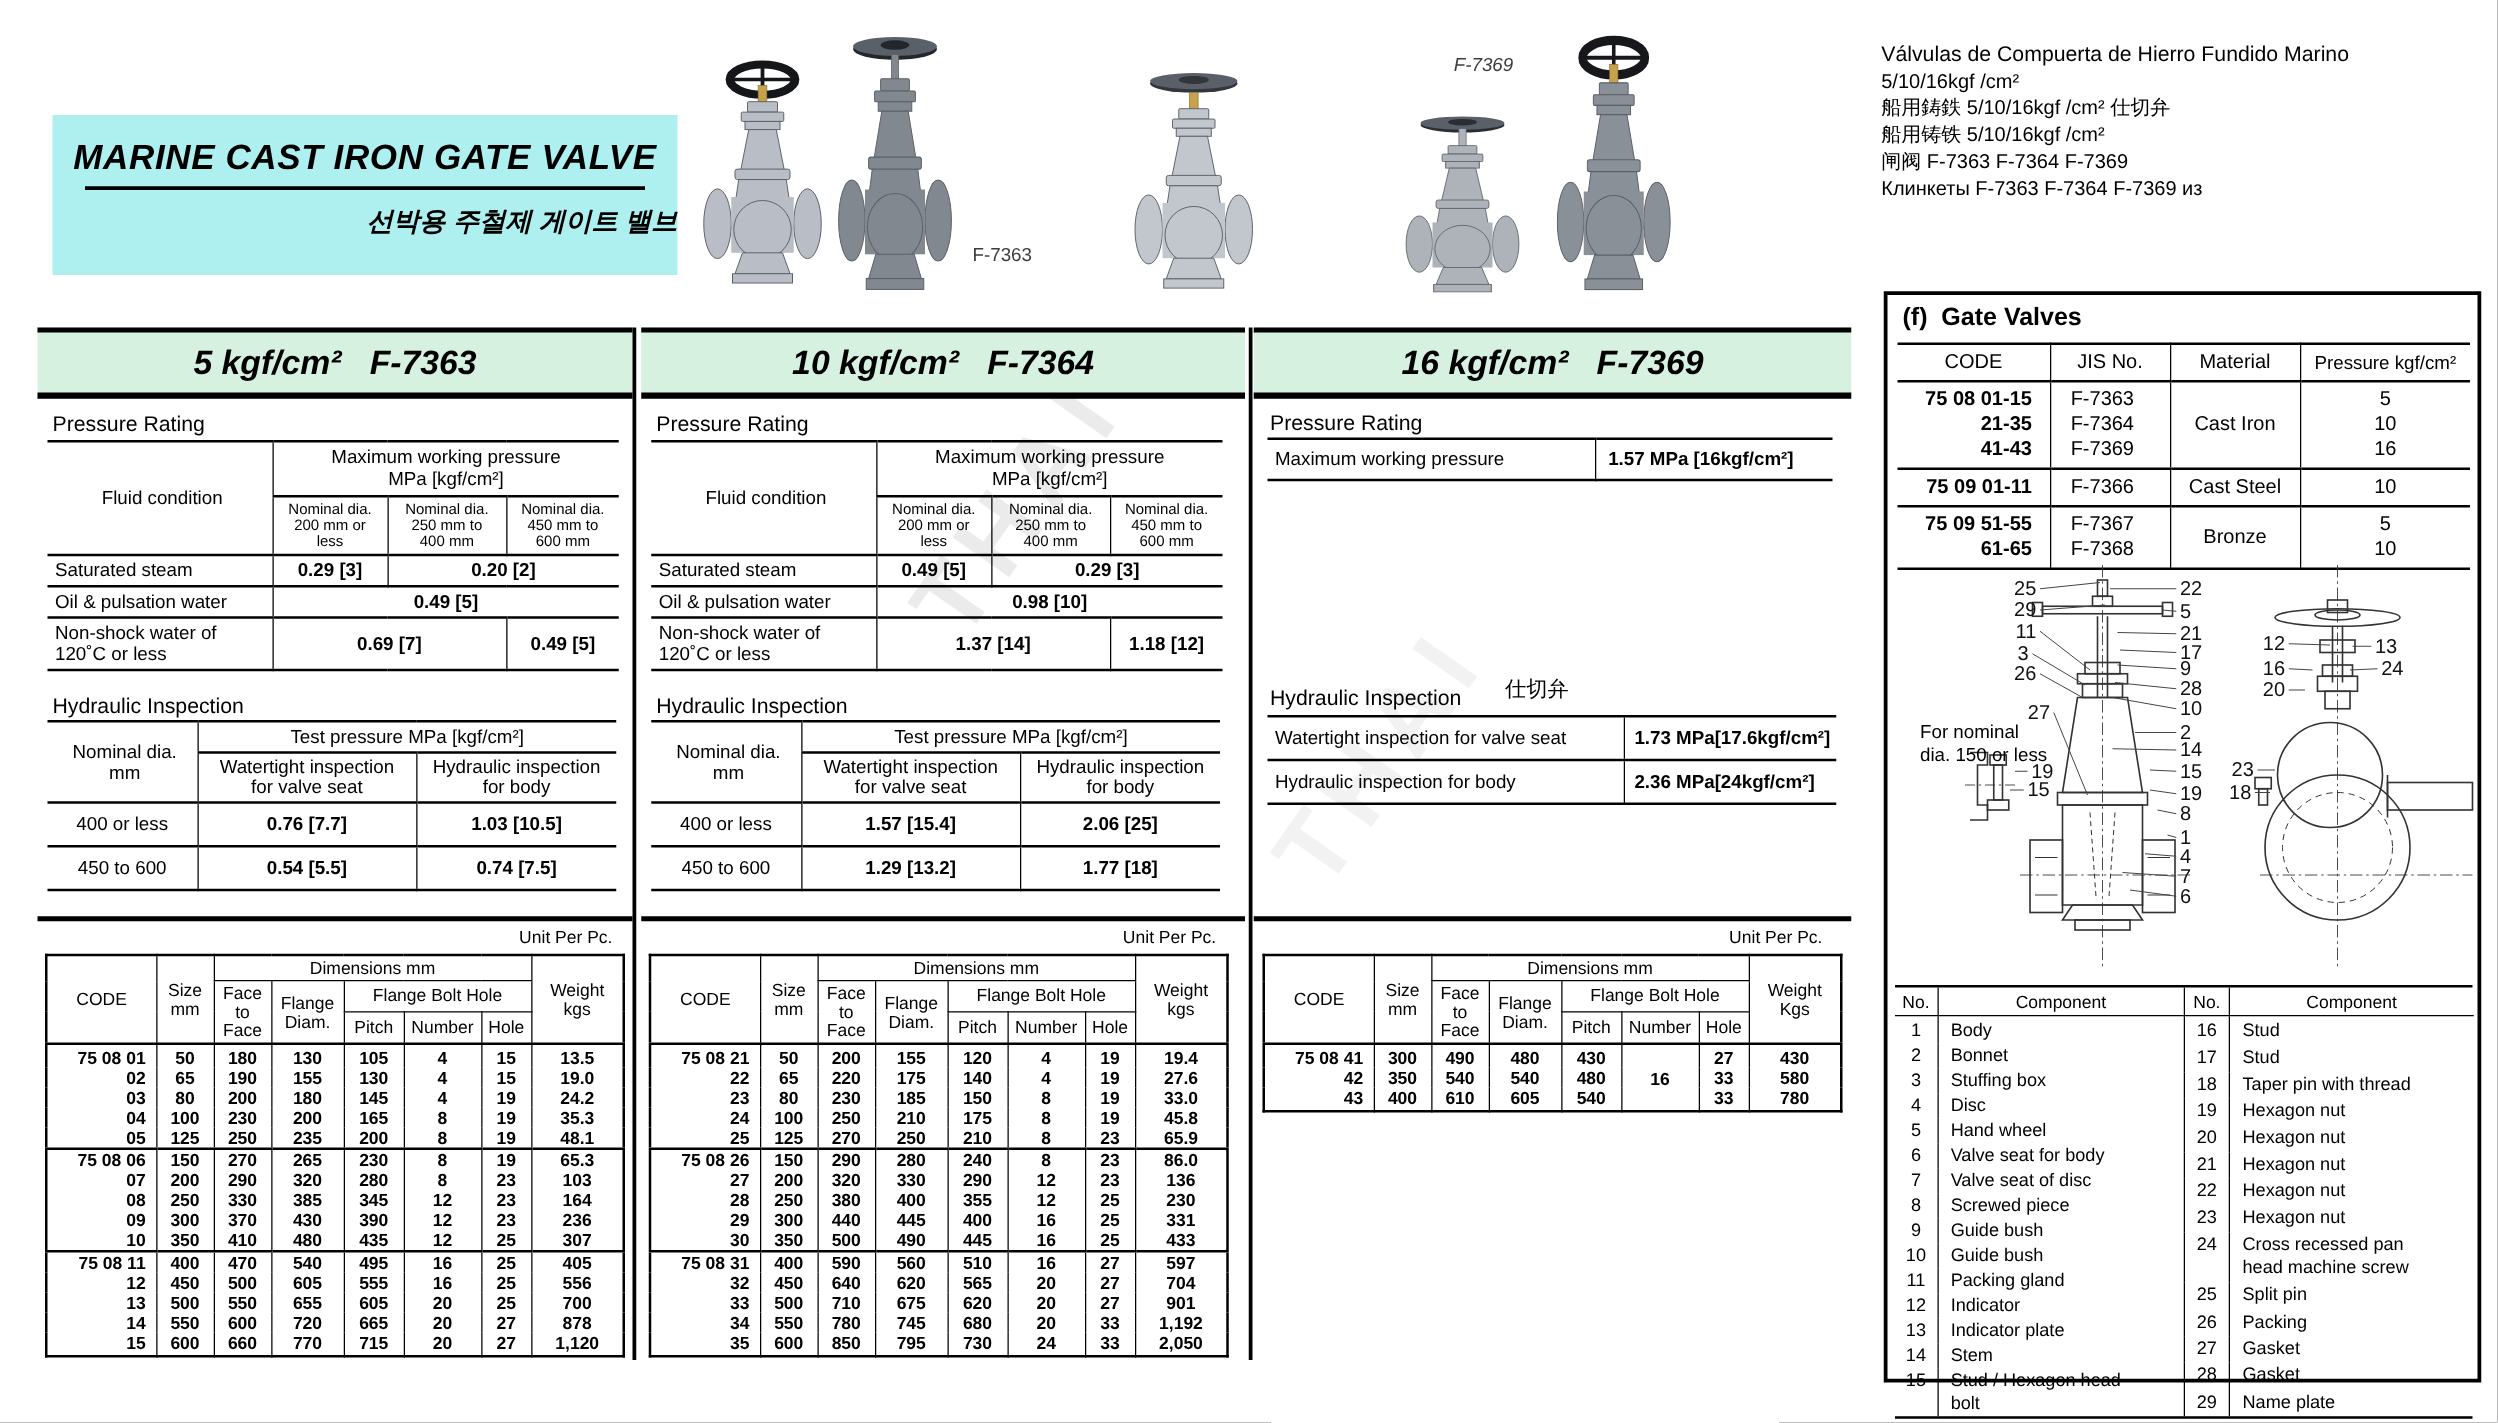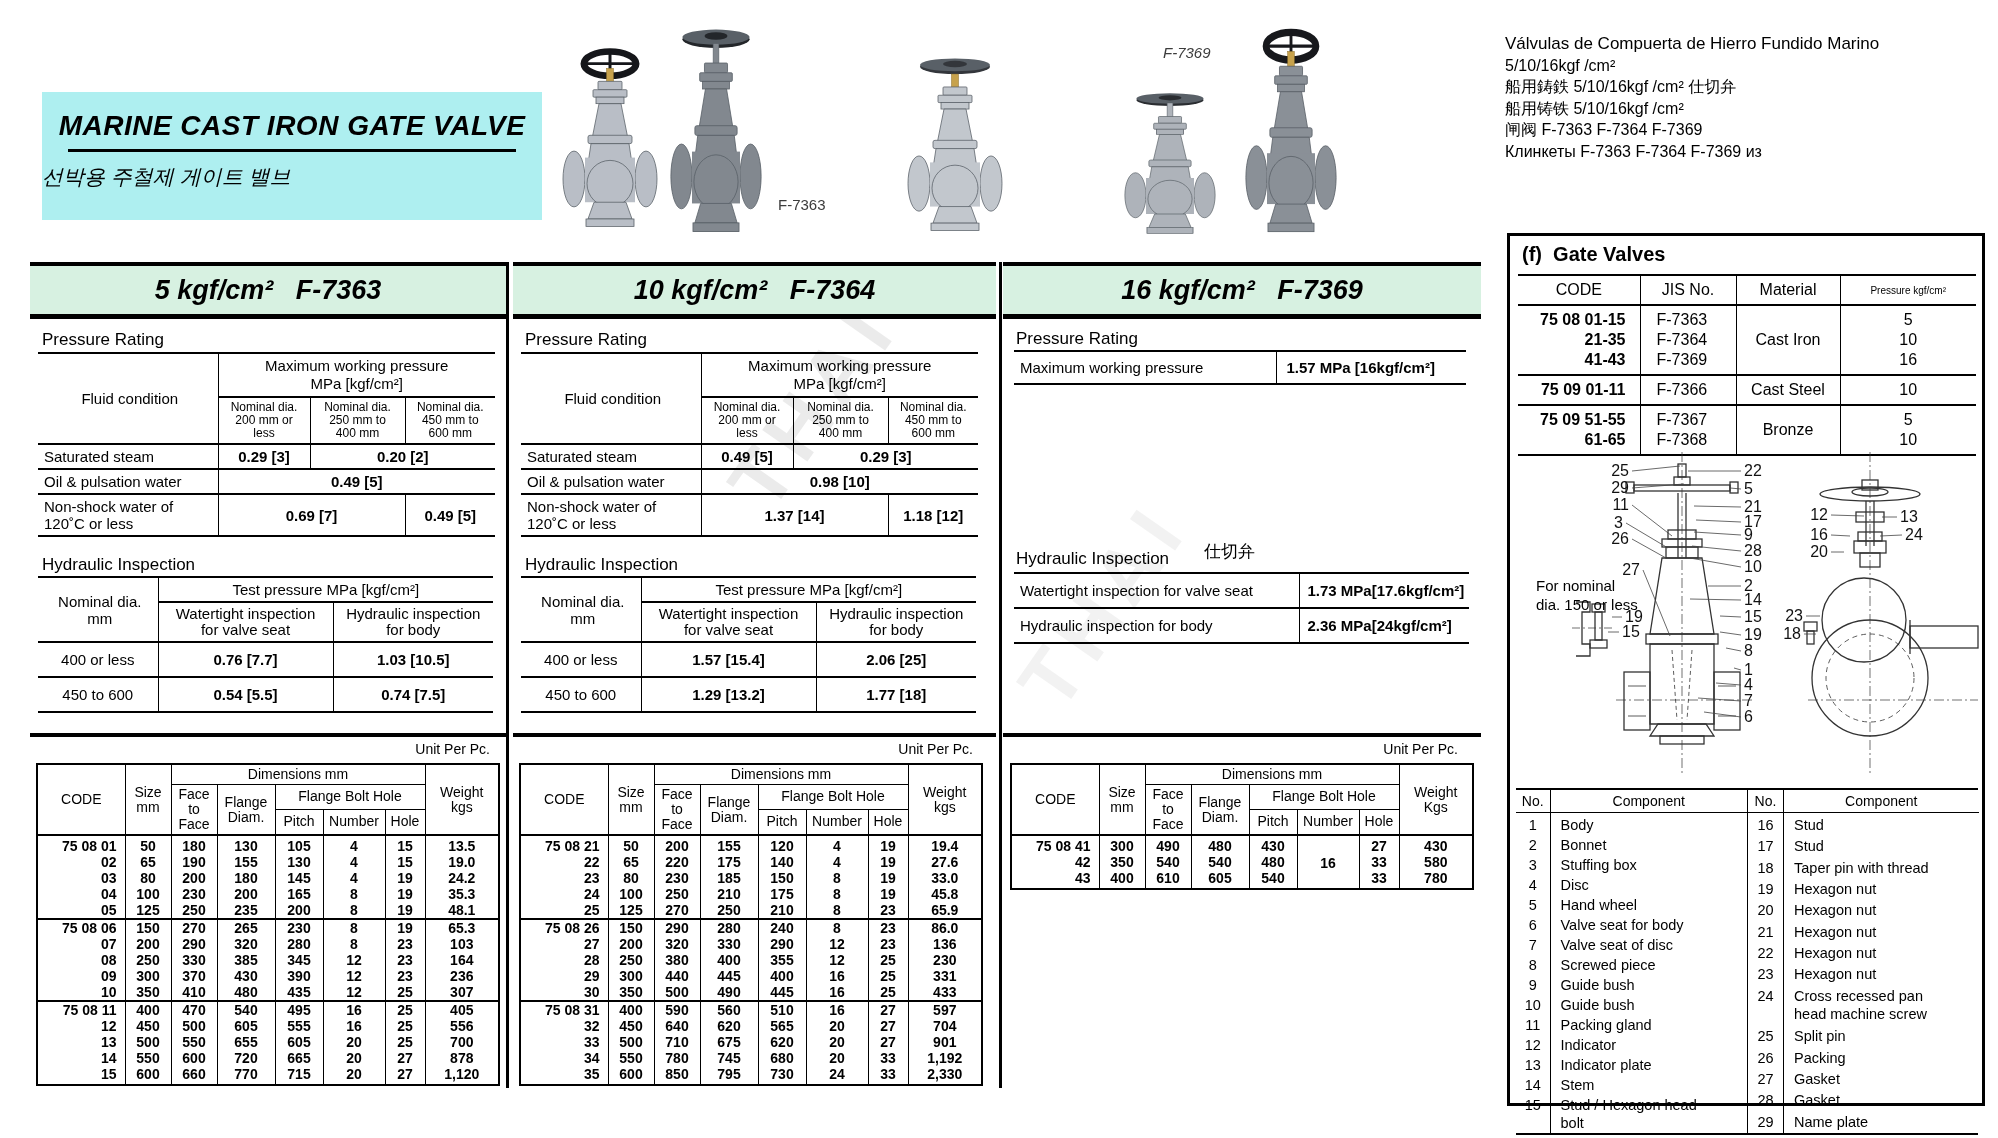--- a/index.html
+++ b/index.html
@@ -3,21 +3,21 @@
 <meta charset="utf-8">
 <style>
   html,body{margin:0;padding:0;background:#888}
   #page{position:relative;width:1998px;height:1138px;background:#fff;overflow:hidden;
         font-family:"Liberation Sans",sans-serif;color:#000;margin:0 auto}
 
   
   .title-block{position:absolute;left:42px;top:92px;width:500px;height:128px;background:#aeeff0}
   .tb-title{margin-top:18px;text-align:center;font-size:28px;font-weight:bold;font-style:italic;letter-spacing:.5px}
   .tb-line{width:448px;height:3px;background:#000;margin:7px auto 0}
-  .tb-sub{margin-top:11px;text-align:left;font-size:21px;font-weight:normal;font-style:italic}
+  .tb-sub{margin-top:11px;text-align:right;font-size:21px;font-weight:bold;font-style:italic}
 
   
   .intro{position:absolute;left:1505px;top:33px;width:485px;font-size:16px;line-height:21.5px}
   .intro-line.first{font-size:17px}
 
   
   .valve{position:absolute}
   .photo-label{position:absolute;font-size:15px;color:#3c3c3c}
   .photo-label.it{font-style:italic}
 
@@ -67,21 +67,21 @@
   .panel-title{position:absolute;left:12px;top:7px;font-size:20px;font-weight:bold;white-space:pre}
   .codes{position:absolute;left:8px;top:38px;width:458px;font-size:16px;border-top:2px solid #000;border-bottom:2px solid #000}
   .codes th{font-weight:normal;border-bottom:2px solid #000;padding:5px 0;text-align:center}
   .codes th+th,.codes td+td{border-left:1.5px solid #000}
   .codes tr+tr td{border-top:2px solid #000}
   .codes td{white-space:pre-line;padding:4px 0;line-height:20px;vertical-align:middle;text-align:center;font-weight:bold}
   .codes td.cd{text-align:right;padding-right:14px}
   .codes td.jis{text-align:left;padding-left:16px;font-weight:normal}
   .codes td.mat{font-weight:normal}
   .codes td.prs{font-weight:normal}
-  .codes th.prs-h{font-size:10px}
+  .codes th.prs-h{font-size:15px}
 
   .diagram{position:absolute;left:2px;top:200px;width:468px;height:345px}
   .diag-note{position:absolute;left:26px;top:340px;font-size:15px;line-height:19px;white-space:pre-line}
 
   .comp-wrap{position:absolute;left:6px;top:552px;width:462px;border-top:2px solid #000;border-bottom:2px solid #000;display:flex}
   .comp{width:231px;font-size:14.5px}
   .comp th{font-weight:normal;border-bottom:1.5px solid #000;padding:3px 0;font-size:14px;text-align:center}
   .comp th+th,.comp td+td{border-left:1px solid #000}
   .comp.rt th:first-child,.comp.rt td:first-child{border-left:1px solid #000}
   .comp td{line-height:18px;vertical-align:top;white-space:pre-line}
@@ -740,21 +740,21 @@
           <td>1,192</td>
         </tr>
         <tr>
           <td class="c0">35</td>
           <td>600</td>
           <td>850</td>
           <td>795</td>
           <td>730</td>
           <td>24</td>
           <td>33</td>
-          <td>2,330</td>
+          <td>2,050</td>
         </tr>
       </tbody>
   </table>
 
   <div class="sec-label" style="left:1016px;top:329px">Pressure Rating</div>
   <table class="pr" style="left:1014px;top:350px;width:452px">
     <colgroup>
         <col style="width:262px">
         <col style="width:190px">
       </colgroup>

